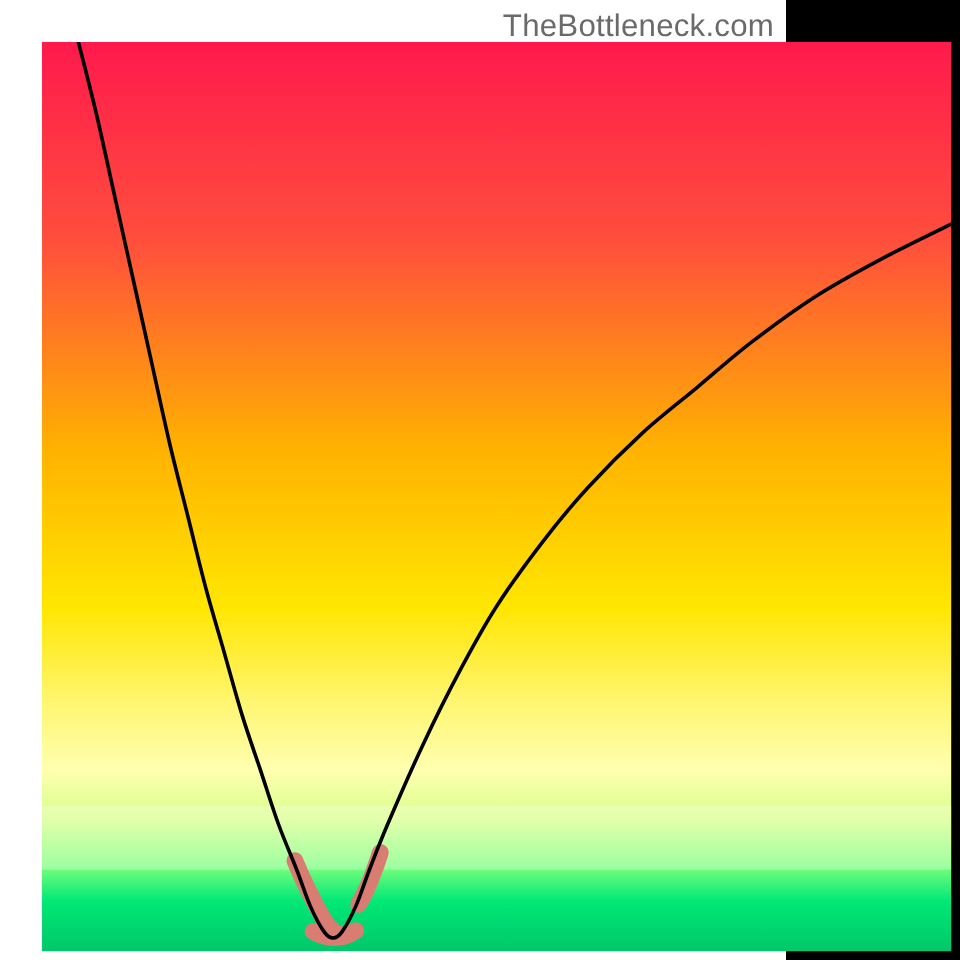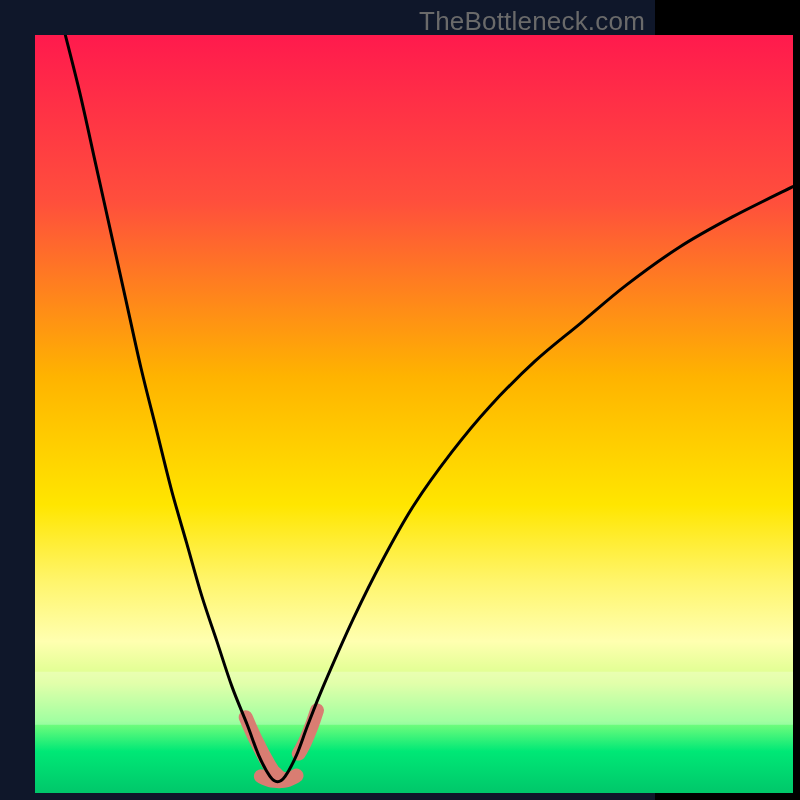--- a/index.html
+++ b/index.html
@@ -9,21 +9,21 @@
     height: 800px;
     background: #000;
     overflow: hidden;
   }
   .frame {
     position: absolute;
     left: 0;
     top: 0;
     width: 655px;
     height: 800px;
-    background: #0f172a;
+    background: #ffffff;
   }
   .plot {
     position: absolute;
     left: 35px;
     top: 35px;
     width: 758px;
     height: 758px;
     overflow: hidden;
   }
   .watermark {

